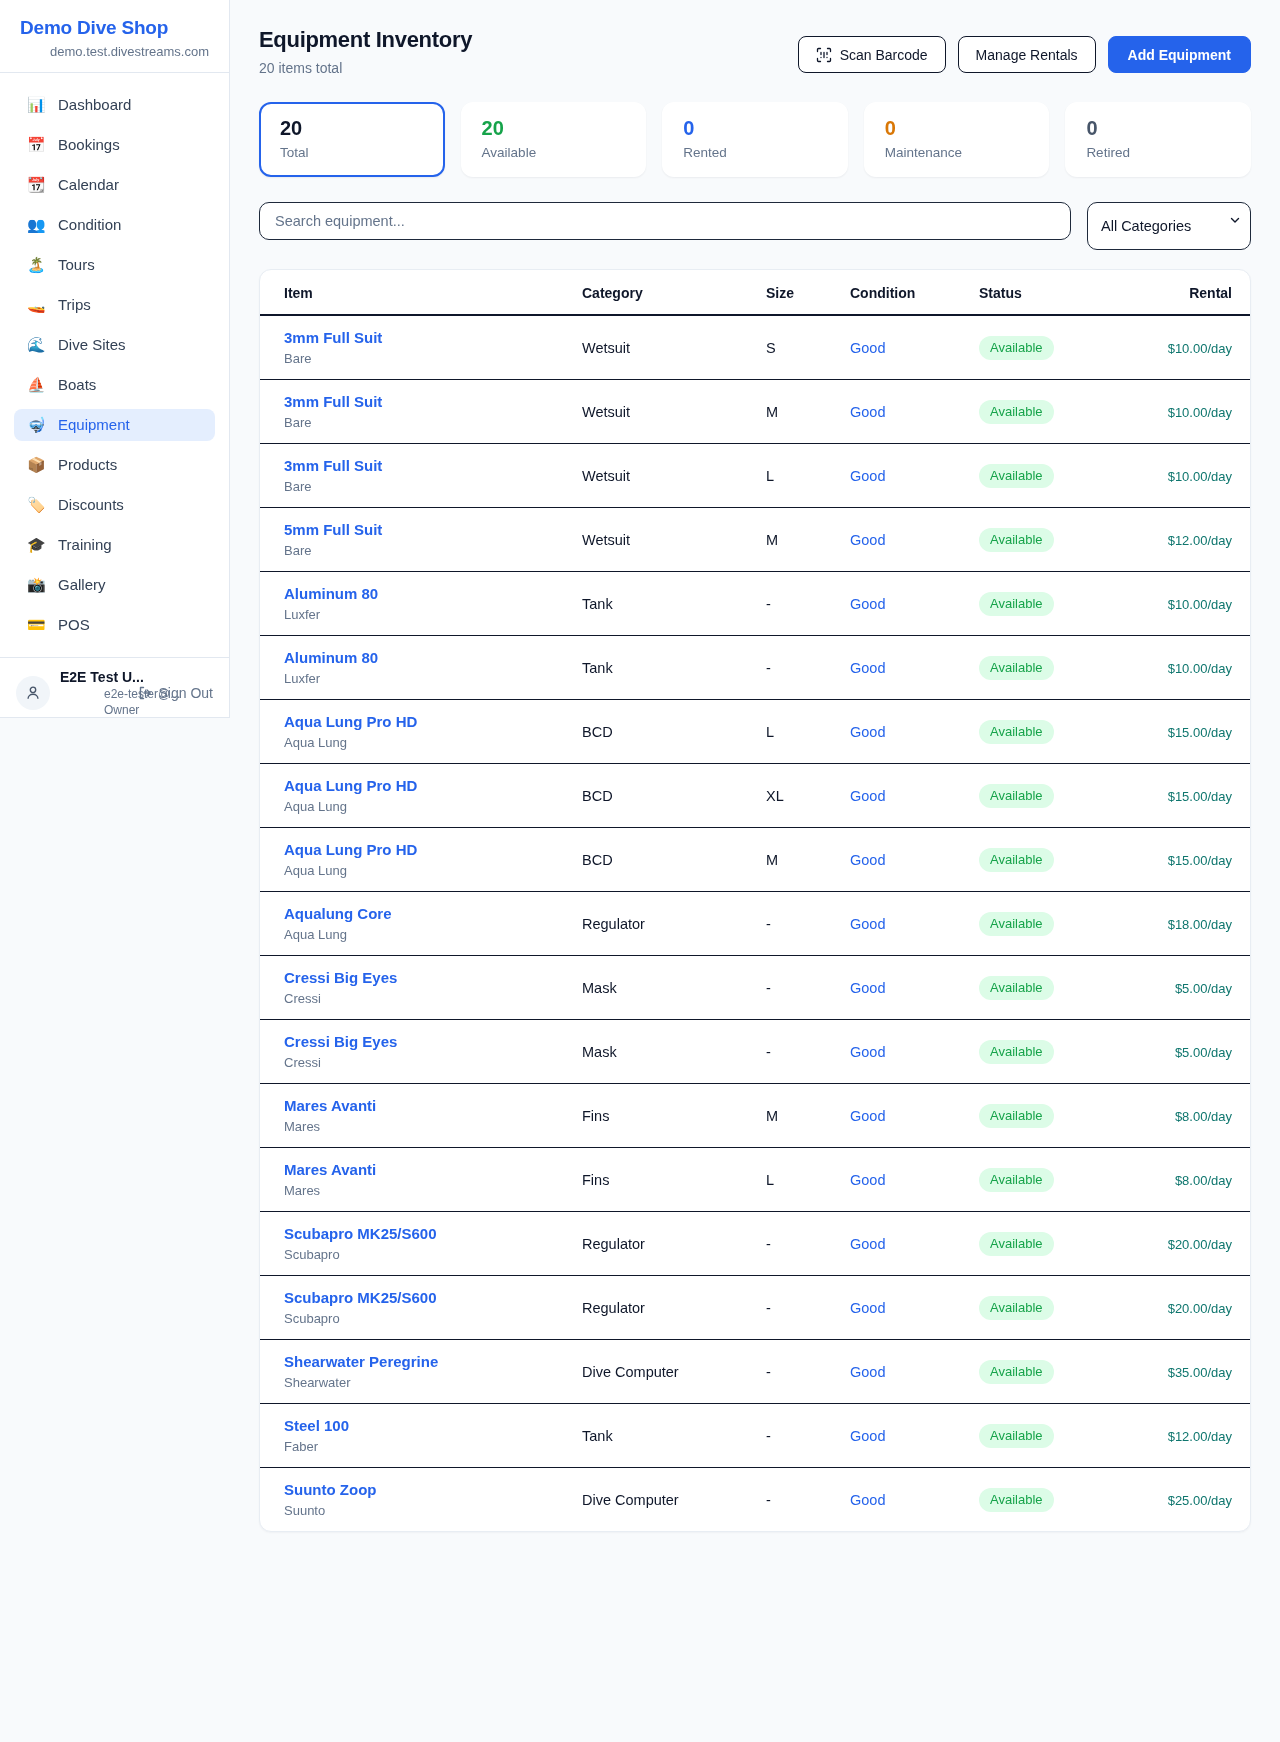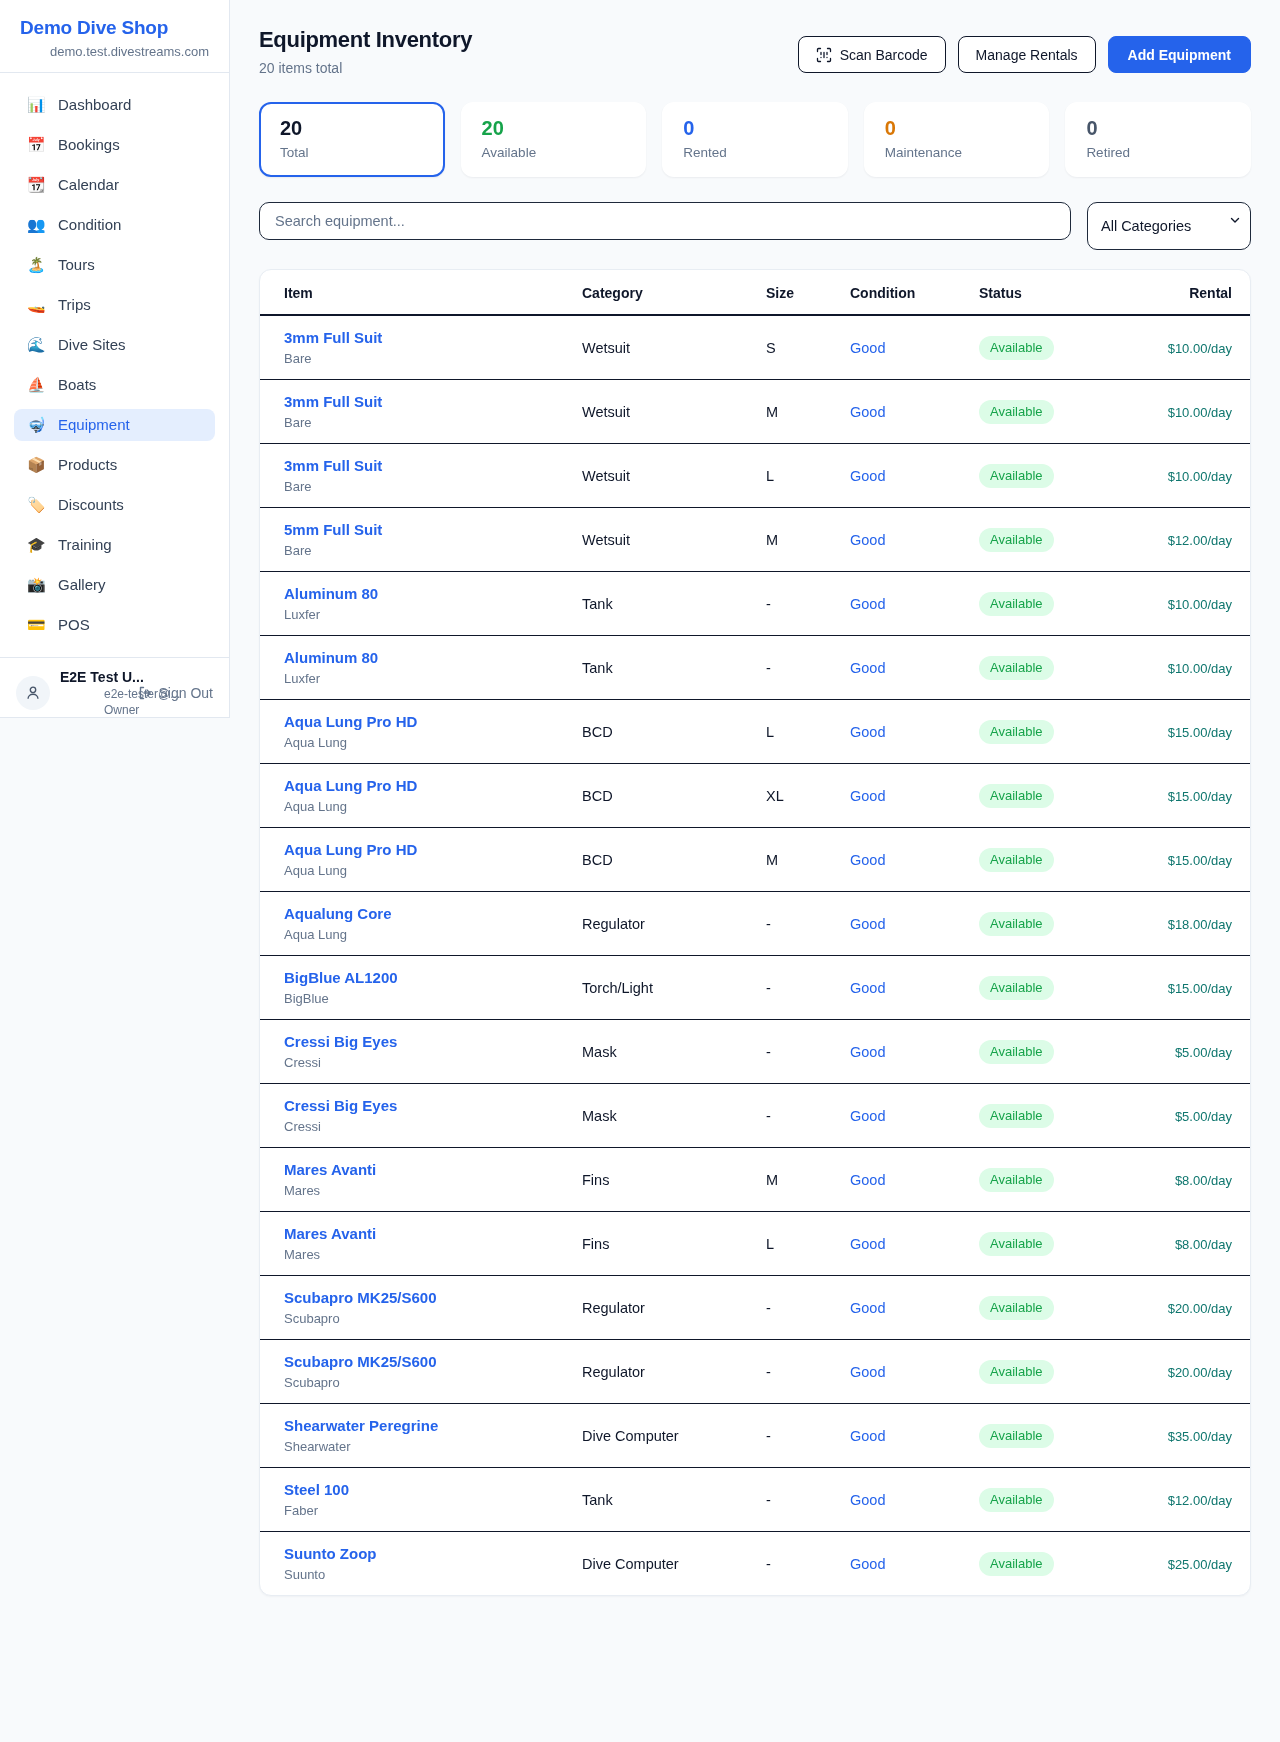--- a/index.html
+++ b/index.html
@@ -493,37 +493,20 @@
                 <a class="cond-link">Good</a>
               </td>
               <td>
                 <span class="badge">Available</span>
               </td>
               <td>
                 <span class="price">$18.00/day</span>
               </td>
             </tr>
 
-            <tr>
-              <td>
-                <a class="item-name">BigBlue AL1200</a>
-                <div class="item-brand">BigBlue</div>
-              </td>
-              <td class="cell-text">Torch/Light</td>
-              <td class="cell-text">-</td>
-              <td>
-                <a class="cond-link">Good</a>
-              </td>
-              <td>
-                <span class="badge">Available</span>
-              </td>
-              <td>
-                <span class="price">$15.00/day</span>
-              </td>
-            </tr>
 
             <tr>
               <td>
                 <a class="item-name">Cressi Big Eyes</a>
                 <div class="item-brand">Cressi</div>
               </td>
               <td class="cell-text">Mask</td>
               <td class="cell-text">-</td>
               <td>
                 <a class="cond-link">Good</a>

